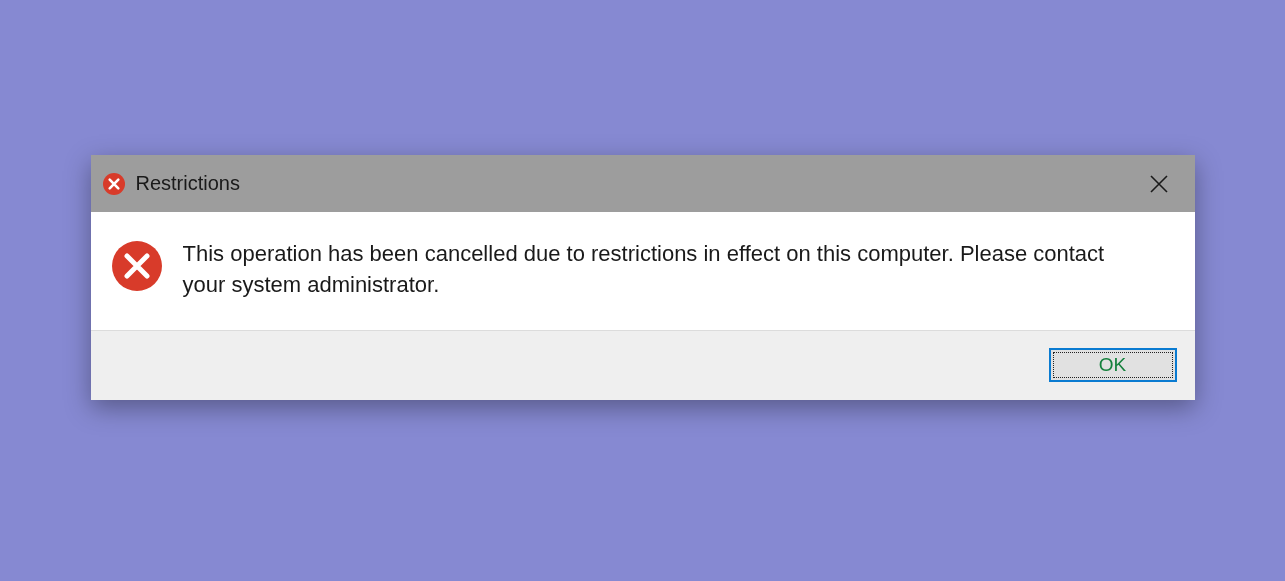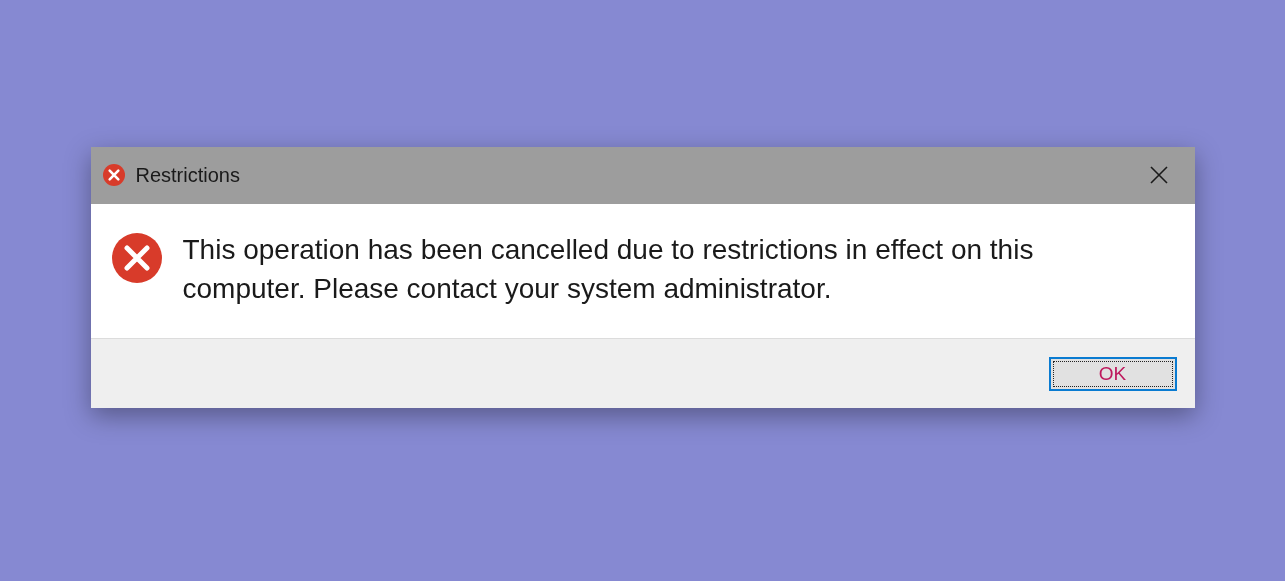--- a/index.html
+++ b/index.html
@@ -64,21 +64,21 @@
       width: 56px;
       height: 56px;
       display: flex;
       align-items: center;
       justify-content: center;
       margin-right: 18px;
       flex-shrink: 0;
       margin-top: 2px;
     }
     .body-message {
-      font-size: 28px;
+      font-size: 22px;
       color: #1a1a1a;
       line-height: 1.38;
       font-weight: 400;
       padding-top: 3px;
       max-width: 960px;
     }
     .footer {
       height: 70px;
       background: #efefef;
       border-top: 1px solid #dcdcdc;
@@ -88,21 +88,21 @@
       padding: 0 18px;
     }
     .ok-button {
       width: 128px;
       height: 34px;
       background: #e1e1e1;
       border: 2px solid #0a7bd1;
       outline: 1px dotted #222222;
       outline-offset: -5px;
       font-size: 19px;
-      color: #be185d;
+      color: #15803d;
       cursor: pointer;
       font-family: inherit;
       display: flex;
       align-items: center;
       justify-content: center;
     }
   </style>
 </head>
 <body>
 

